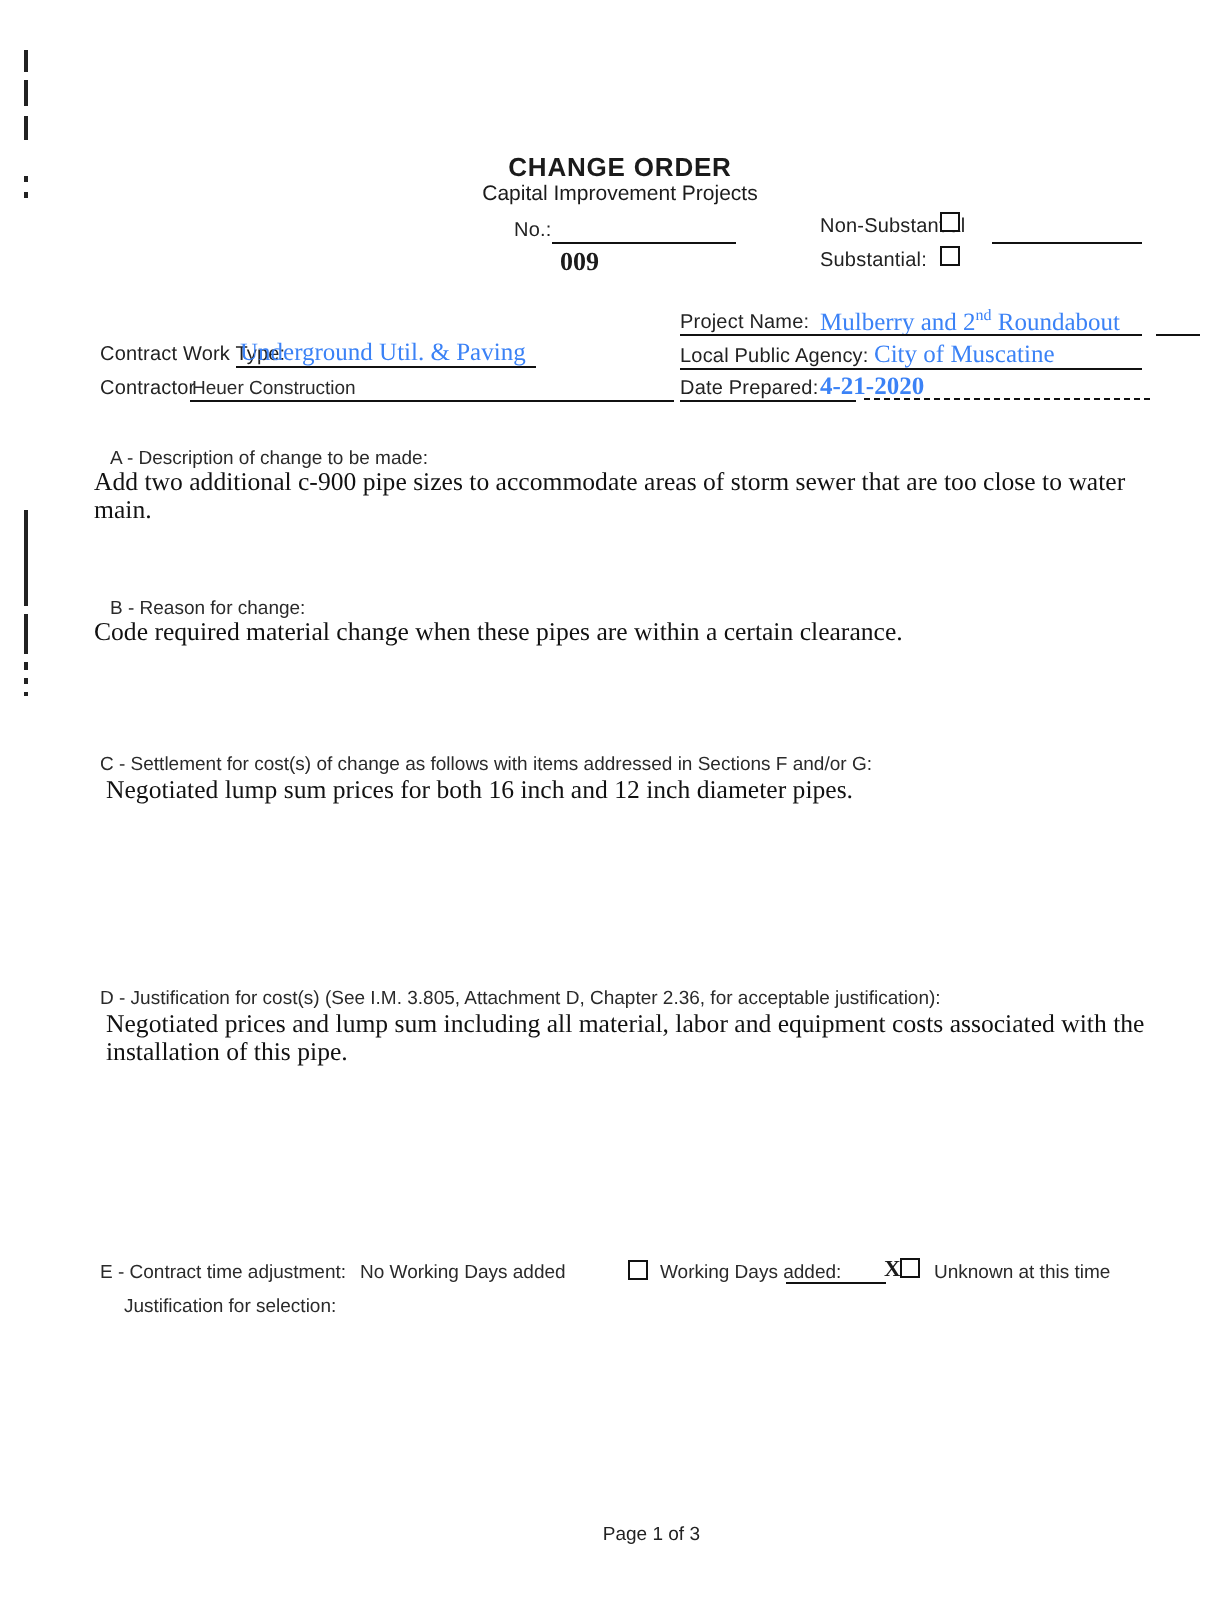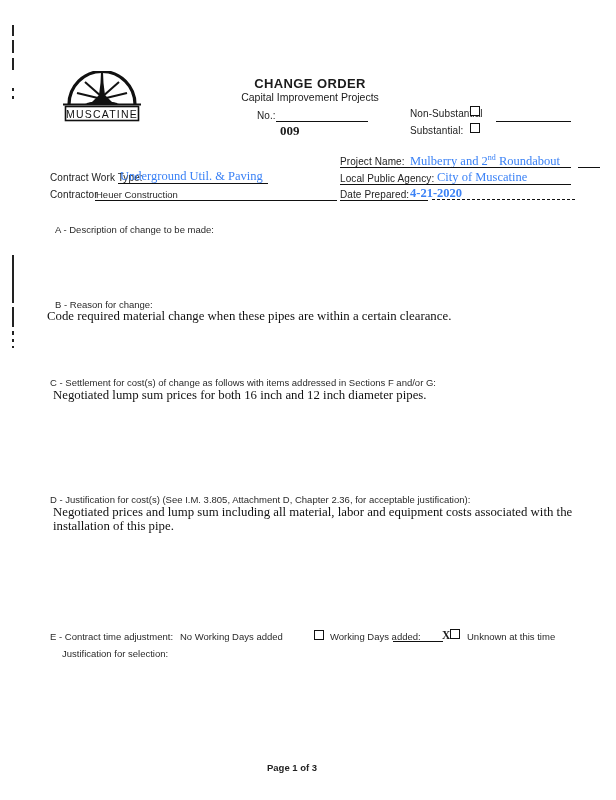--- a/index.html
+++ b/index.html
@@ -41,40 +41,20 @@
   <div class="artifact" style="left:12px;top:40px;width:1.5px;height:13px;"></div>
   <div class="artifact" style="left:12px;top:58px;width:1.5px;height:12px;"></div>
   <div class="artifact" style="left:12px;top:88px;width:1.5px;height:3px;"></div>
   <div class="artifact" style="left:12px;top:96px;width:1.5px;height:3px;"></div>
   <div class="artifact" style="left:12px;top:255px;width:1.5px;height:48px;"></div>
   <div class="artifact" style="left:12px;top:307px;width:1.5px;height:20px;"></div>
   <div class="artifact" style="left:12px;top:331px;width:1.5px;height:4px;"></div>
   <div class="artifact" style="left:12px;top:339px;width:1.5px;height:3px;"></div>
   <div class="artifact" style="left:12px;top:346px;width:1.5px;height:2px;"></div>
 
-  <div class="abs" style="left:62px;top:71px;">
-    <svg width="80" height="52" viewBox="0 0 80 52">
-      <line x1="1" y1="33.5" x2="79" y2="33.5" stroke="#111" stroke-width="2"></line>
-      <path d="M7,33.5 A33,33 0 0 1 73,33.5" fill="none" stroke="#111" stroke-width="3.2"></path>
-
-      <g stroke="#111" stroke-width="2">
-        <line x1="40" y1="26" x2="23" y2="11"></line>
-        <line x1="40" y1="26" x2="57" y2="11"></line>
-        <line x1="40" y1="28" x2="15" y2="22"></line>
-        <line x1="40" y1="28" x2="65" y2="22"></line>
-        <line x1="40" y1="30" x2="25" y2="33"></line>
-        <line x1="40" y1="30" x2="55" y2="33"></line>
-      </g>
-
-      <polygon points="39,1 41,1 41.5,12 43,24 50,31 57,33 23,33 30,31 37,24 38.5,12" fill="#111"></polygon>
-
-      <rect x="3.5" y="35.5" width="73" height="14" fill="#fff" stroke="#111" stroke-width="1.6"></rect>
-      <text x="40" y="46.5" text-anchor="middle" font-family="Liberation Sans, sans-serif" font-size="10.5" letter-spacing="1.2" fill="#111">MUSCATINE</text>
-    </svg>
-  </div>
 
   <div class="abs center200 title" style="left:200px;top:76px;">CHANGE ORDER</div>
   <div class="abs center200 subtitle" style="left:200px;top:91px;">Capital Improvement Projects</div>
 
   <span class="abs lbl" style="left:257px;top:110px;">No.:</span>
   <span class="abs num" style="left:280px;top:123px;text-align:center;">009</span>
   <div class="line" style="left:276px;top:121px;width:92px;"></div>
 
   <span class="abs lbl" style="left:410px;top:108px;">Non-Substantial</span>
   <span class="cb" style="left:470px;top:106px;"></span>
@@ -99,35 +79,36 @@
   <span class="abs lbl" style="left:50px;top:172px;">Contract Work Type:</span>
   <span class="abs val" style="left:120px;top:169px;">Underground Util. &amp; Paving</span>
   <div class="line" style="left:118px;top:183px;width:150px;"></div>
 
   <span class="abs lbl" style="left:50px;top:189px;">Contractor</span>
   <span class="abs lbl-sm" style="left:96px;top:189px;">Heuer Construction</span>
   <div class="line" style="left:95px;top:200px;width:242px;"></div>
 
 
   <div class="abs lbl-sm" style="left:55px;top:224px;">A - Description of change to be made:</div>
+  <div class="abs body-serif" style="left:47px;top:235px;width:545px;">Add two additional c-900 pipe sizes to accommodate areas of storm sewer that are too close to water main.</div>
 
   <div class="abs lbl-sm" style="left:55px;top:299px;">B - Reason for change:</div>
   <div class="abs lbl-sm" style="left:50px;top:377px;">C - Settlement for cost(s) of change as follows with items addressed in Sections F and/or G:</div>
 
   <div class="abs body-serif" style="left:47px;top:310px;width:545px;">Code required material change when these pipes are within a certain clearance.</div>
   <div class="abs body-serif" style="left:53px;top:389px;width:540px;">Negotiated lump sum prices for both 16 inch and 12 inch diameter pipes.</div>
 
   <div class="abs lbl-sm" style="left:50px;top:494px;">D - Justification for cost(s) (See I.M. 3.805, Attachment D, Chapter 2.36, for acceptable justification):</div>
   <div class="abs body-serif" style="left:53px;top:506px;width:538px;">Negotiated prices and lump sum including all material, labor and equipment costs associated with the installation of this pipe.</div>
 
   <div class="abs lbl-sm" style="left:50px;top:631px;">E - Contract time adjustment:</div>
   <div class="abs lbl-sm" style="left:180px;top:631px;">No Working Days added</div>
   <span class="cb" style="left:314px;top:630px;"></span>
   <span class="abs lbl-sm" style="left:330px;top:631px;">Working Days added:</span>
   <div class="line" style="left:393px;top:641px;width:50px;"></div>
   <span class="abs xmark" style="left:442px;top:629px;">X</span>
   <span class="cb" style="left:450px;top:629px;"></span>
   <span class="abs lbl-sm" style="left:467px;top:631px;">Unknown at this time</span>
   <div class="abs lbl-sm" style="left:62px;top:648px;">Justification for selection:</div>
 
-  <div class="abs footer" style="left:267px;top:762px;width:100px;text-align:left;font-weight:bold;">Page 1 of 3</div>
+  <div class="abs footer" style="left:250px;top:762px;width:100px;text-align:right;">Page 1 of 3</div>
 
 </div>
 
 </body></html>

